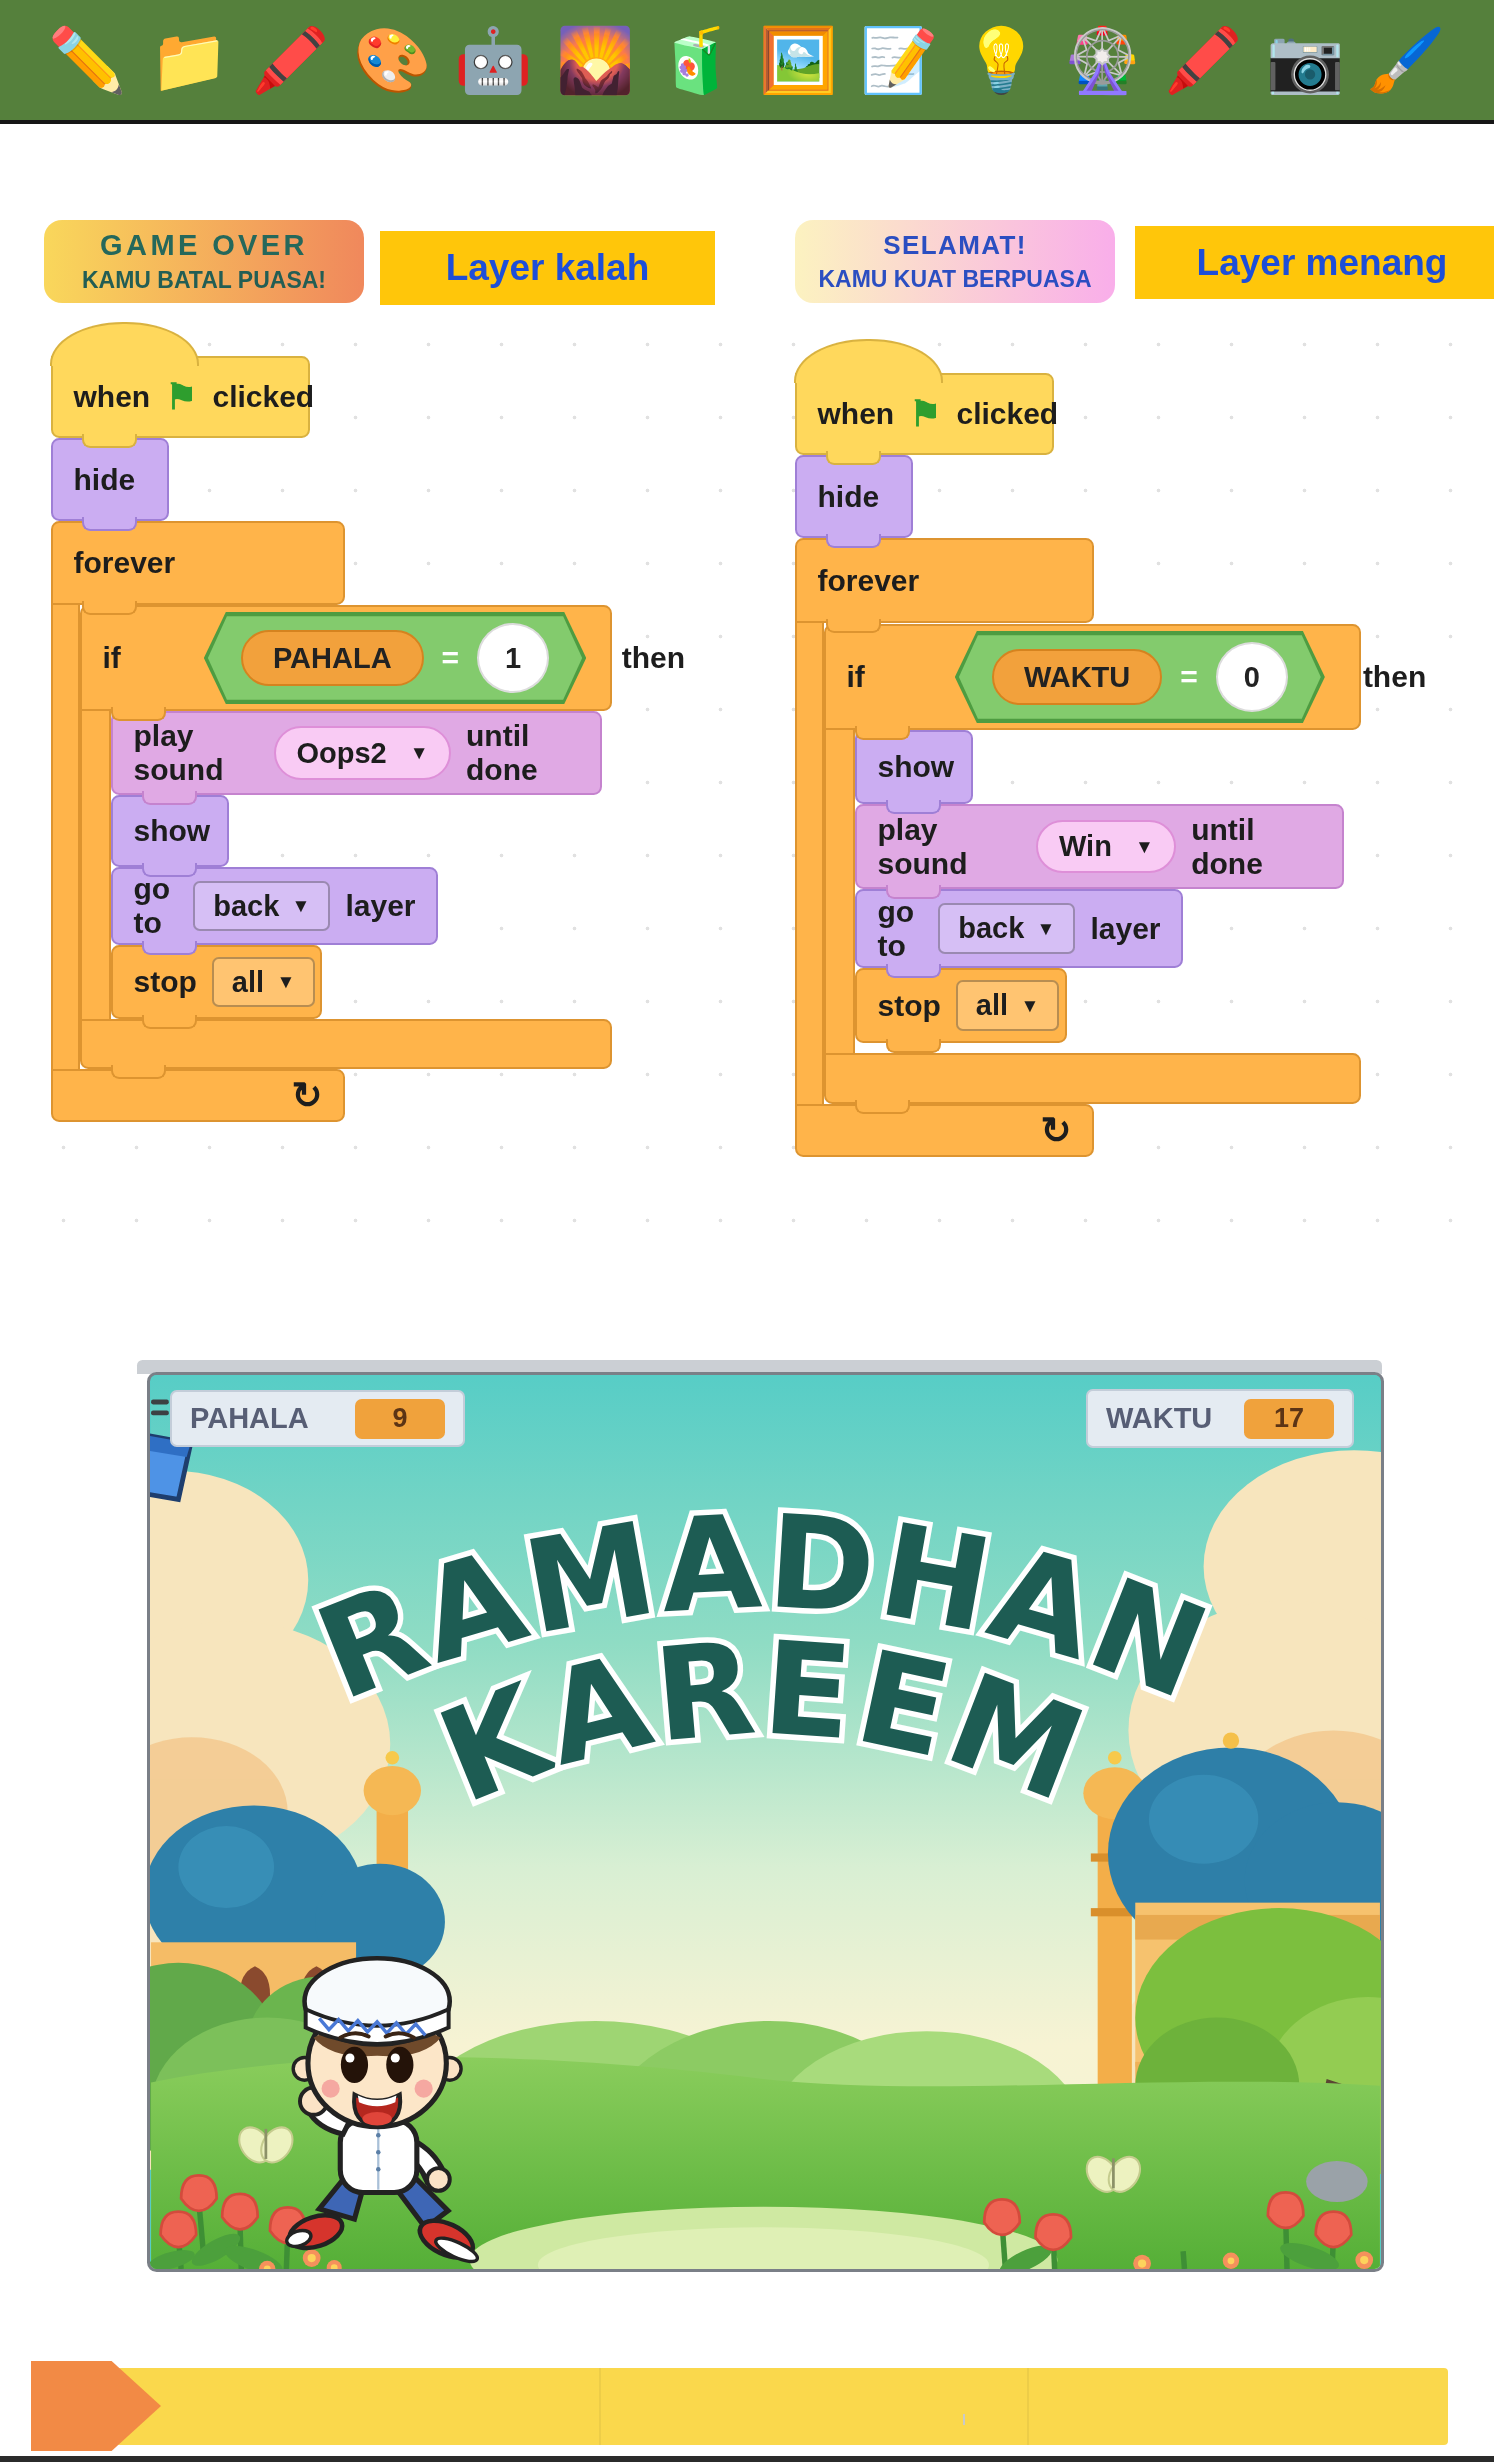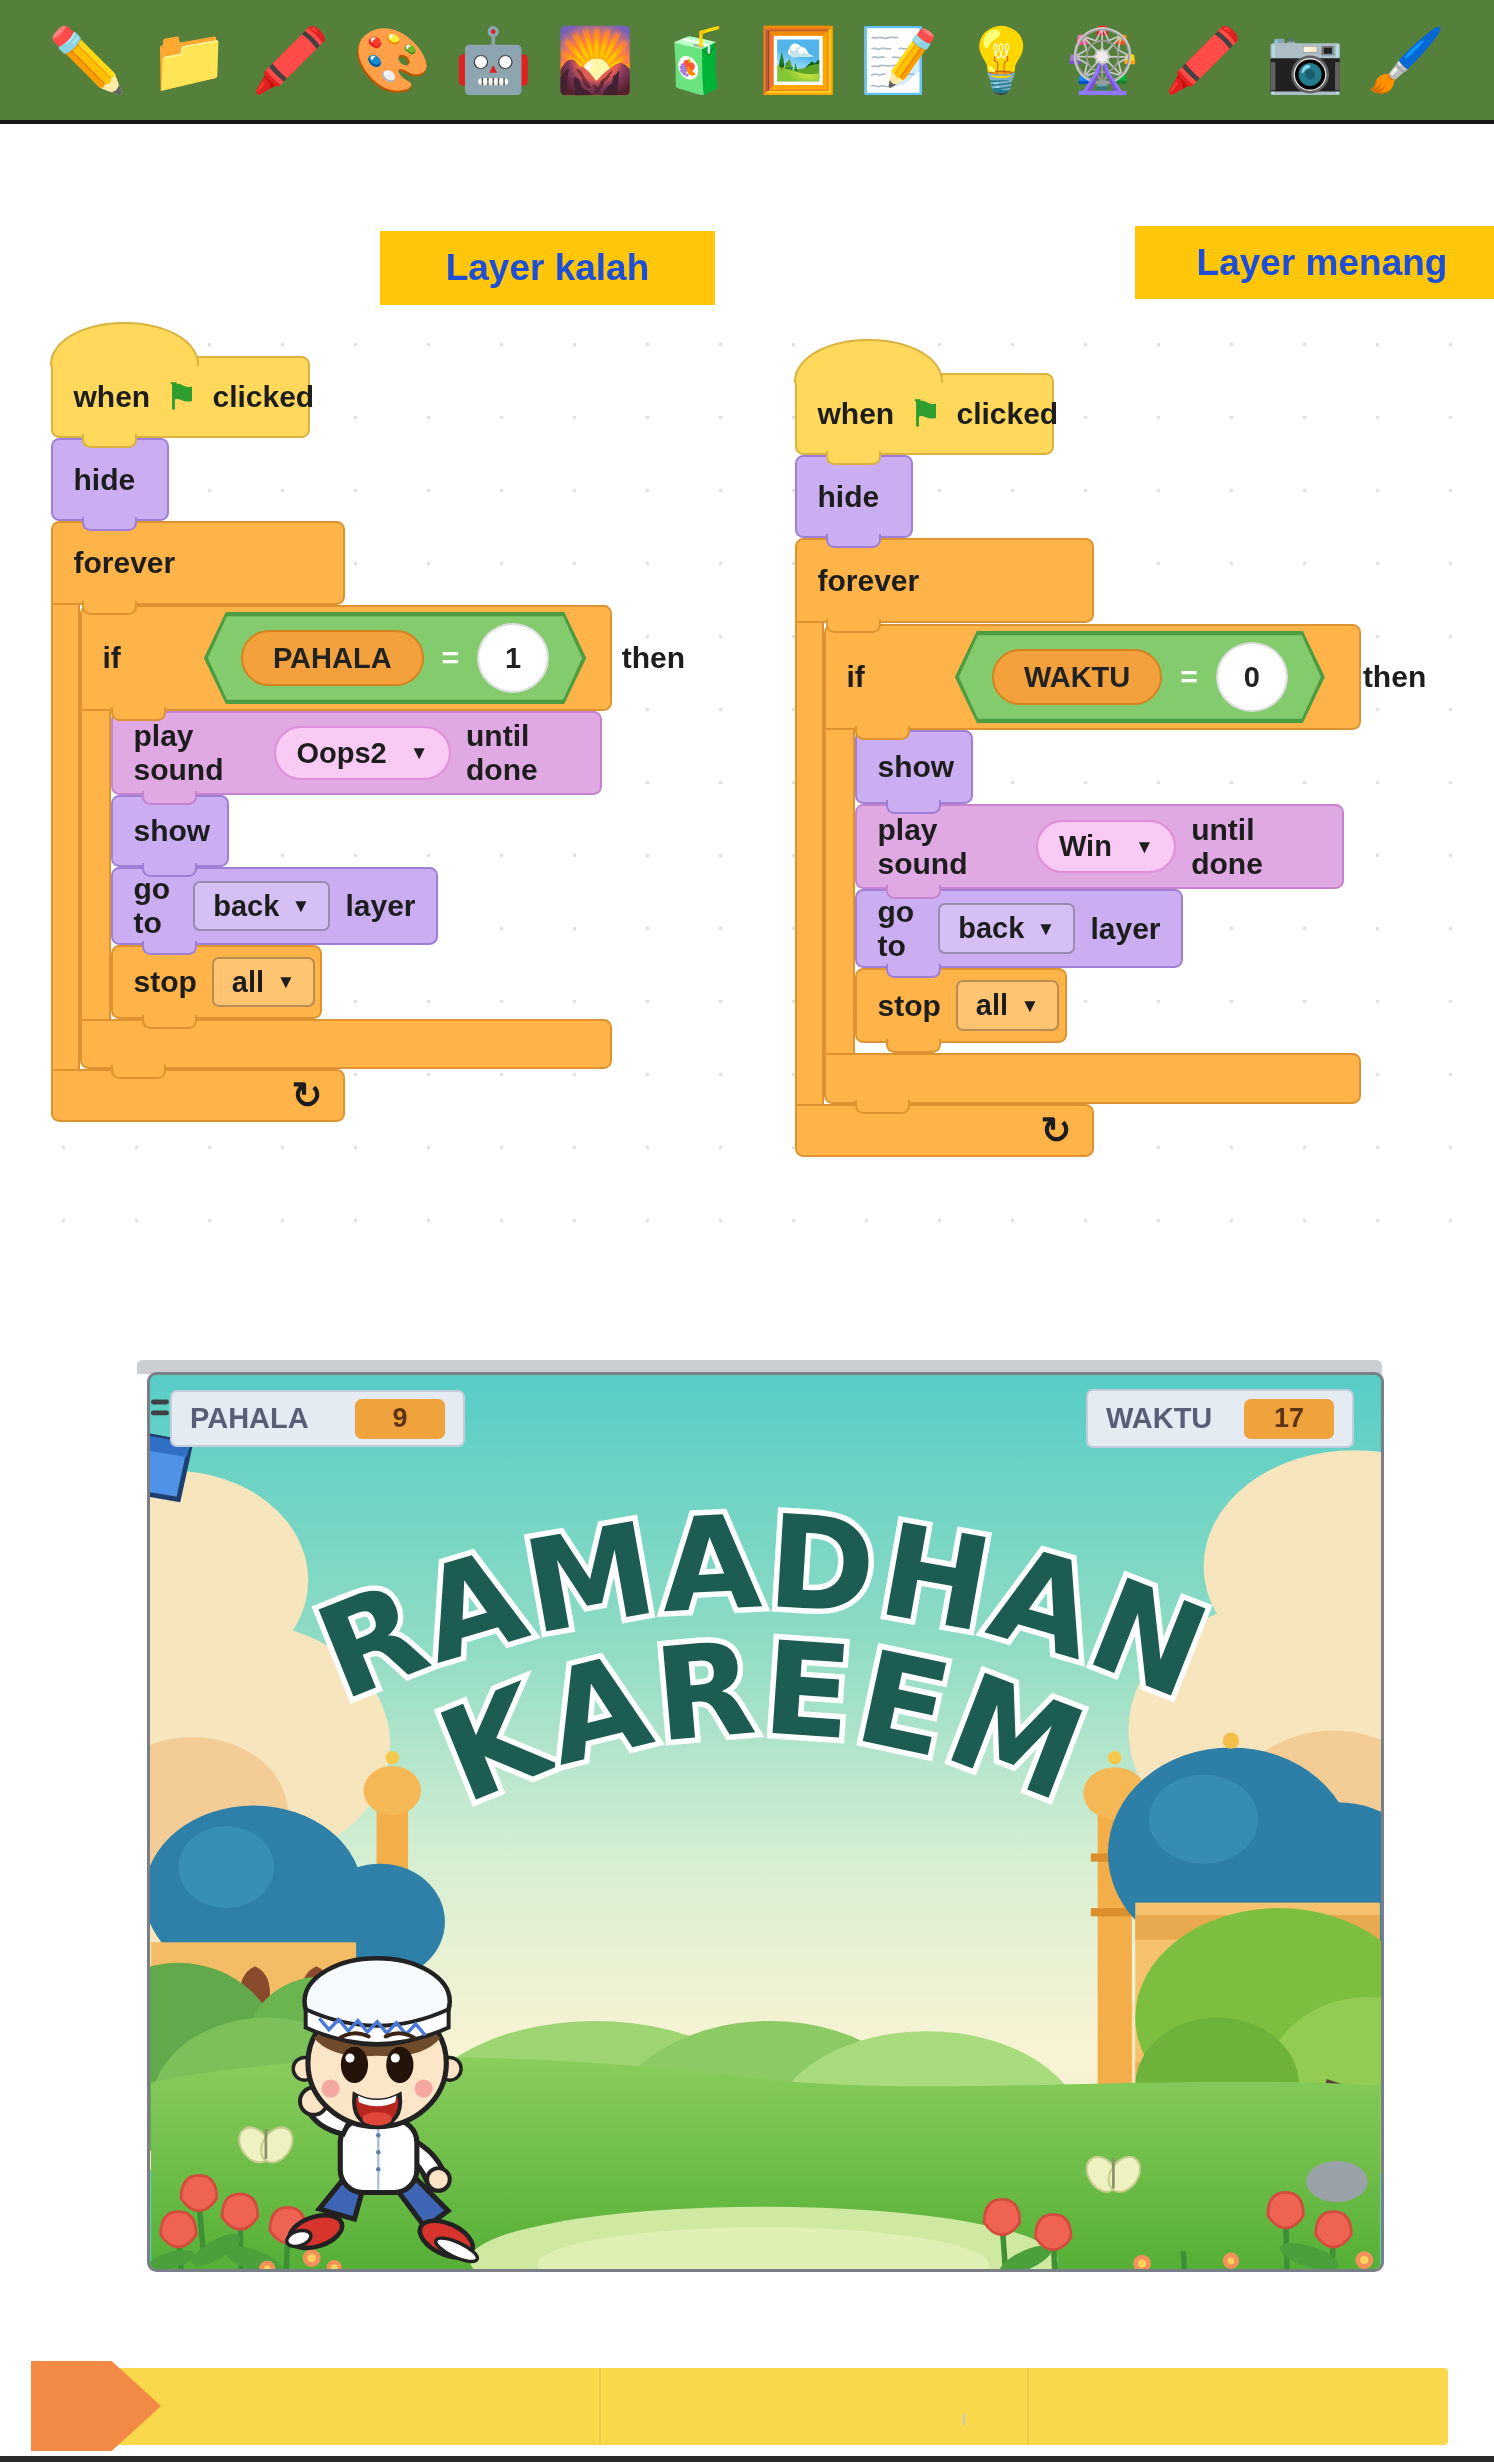--- a/index.html
+++ b/index.html
@@ -86,22 +86,30 @@
     <span class="ic">📝</span>
     <span class="ic">💡</span>
     <span class="ic">🎡</span>
     <span class="ic">🖍️</span>
     <span class="ic">📷</span>
     <span class="ic">🖌️</span>
   </div>
 
   <div class="dots"></div>
 
+  <div class="badge" style="left:44px;top:220px;width:320px;height:83px;background:linear-gradient(90deg,#F9D75B,#F0885C);">
+    <div class="l1" style="font-size:29px;color:#25685B;">GAME OVER</div>
+    <div class="l2" style="font-size:23px;color:#235E54;margin-top:4.1px;">KAMU BATAL PUASA!</div>
+  </div>
   <div class="laybl" style="left:380px;top:231px;width:335px;height:74px;">Layer kalah</div>
 
+  <div class="badge" style="left:795px;top:220px;width:320px;height:83px;background:linear-gradient(90deg,#FCF2C0,#F9AEEA);">
+    <div class="l1" style="font-size:26px;color:#2B4EC1;letter-spacing:1.4px;">SELAMAT!</div>
+    <div class="l2" style="font-size:23px;color:#2B4EC1;margin-top:4.1px;">KAMU KUAT BERPUASA</div>
+  </div>
   <div class="laybl" style="left:1135px;top:226px;width:374px;height:73px;">Layer menang</div>
 
   <div>
     <div class="blk hat t-event" style="left:51px;top:356px;width:259px;height:82px;z-index:11;border-top-left-radius:0;">
       <span>when</span>
       <span class="flag">⚑</span>
       <span>clicked</span>
     </div>
     <div class="blk t-looks" style="left:51px;top:438px;width:118px;height:83px;z-index:10;">
       <span>hide</span>

